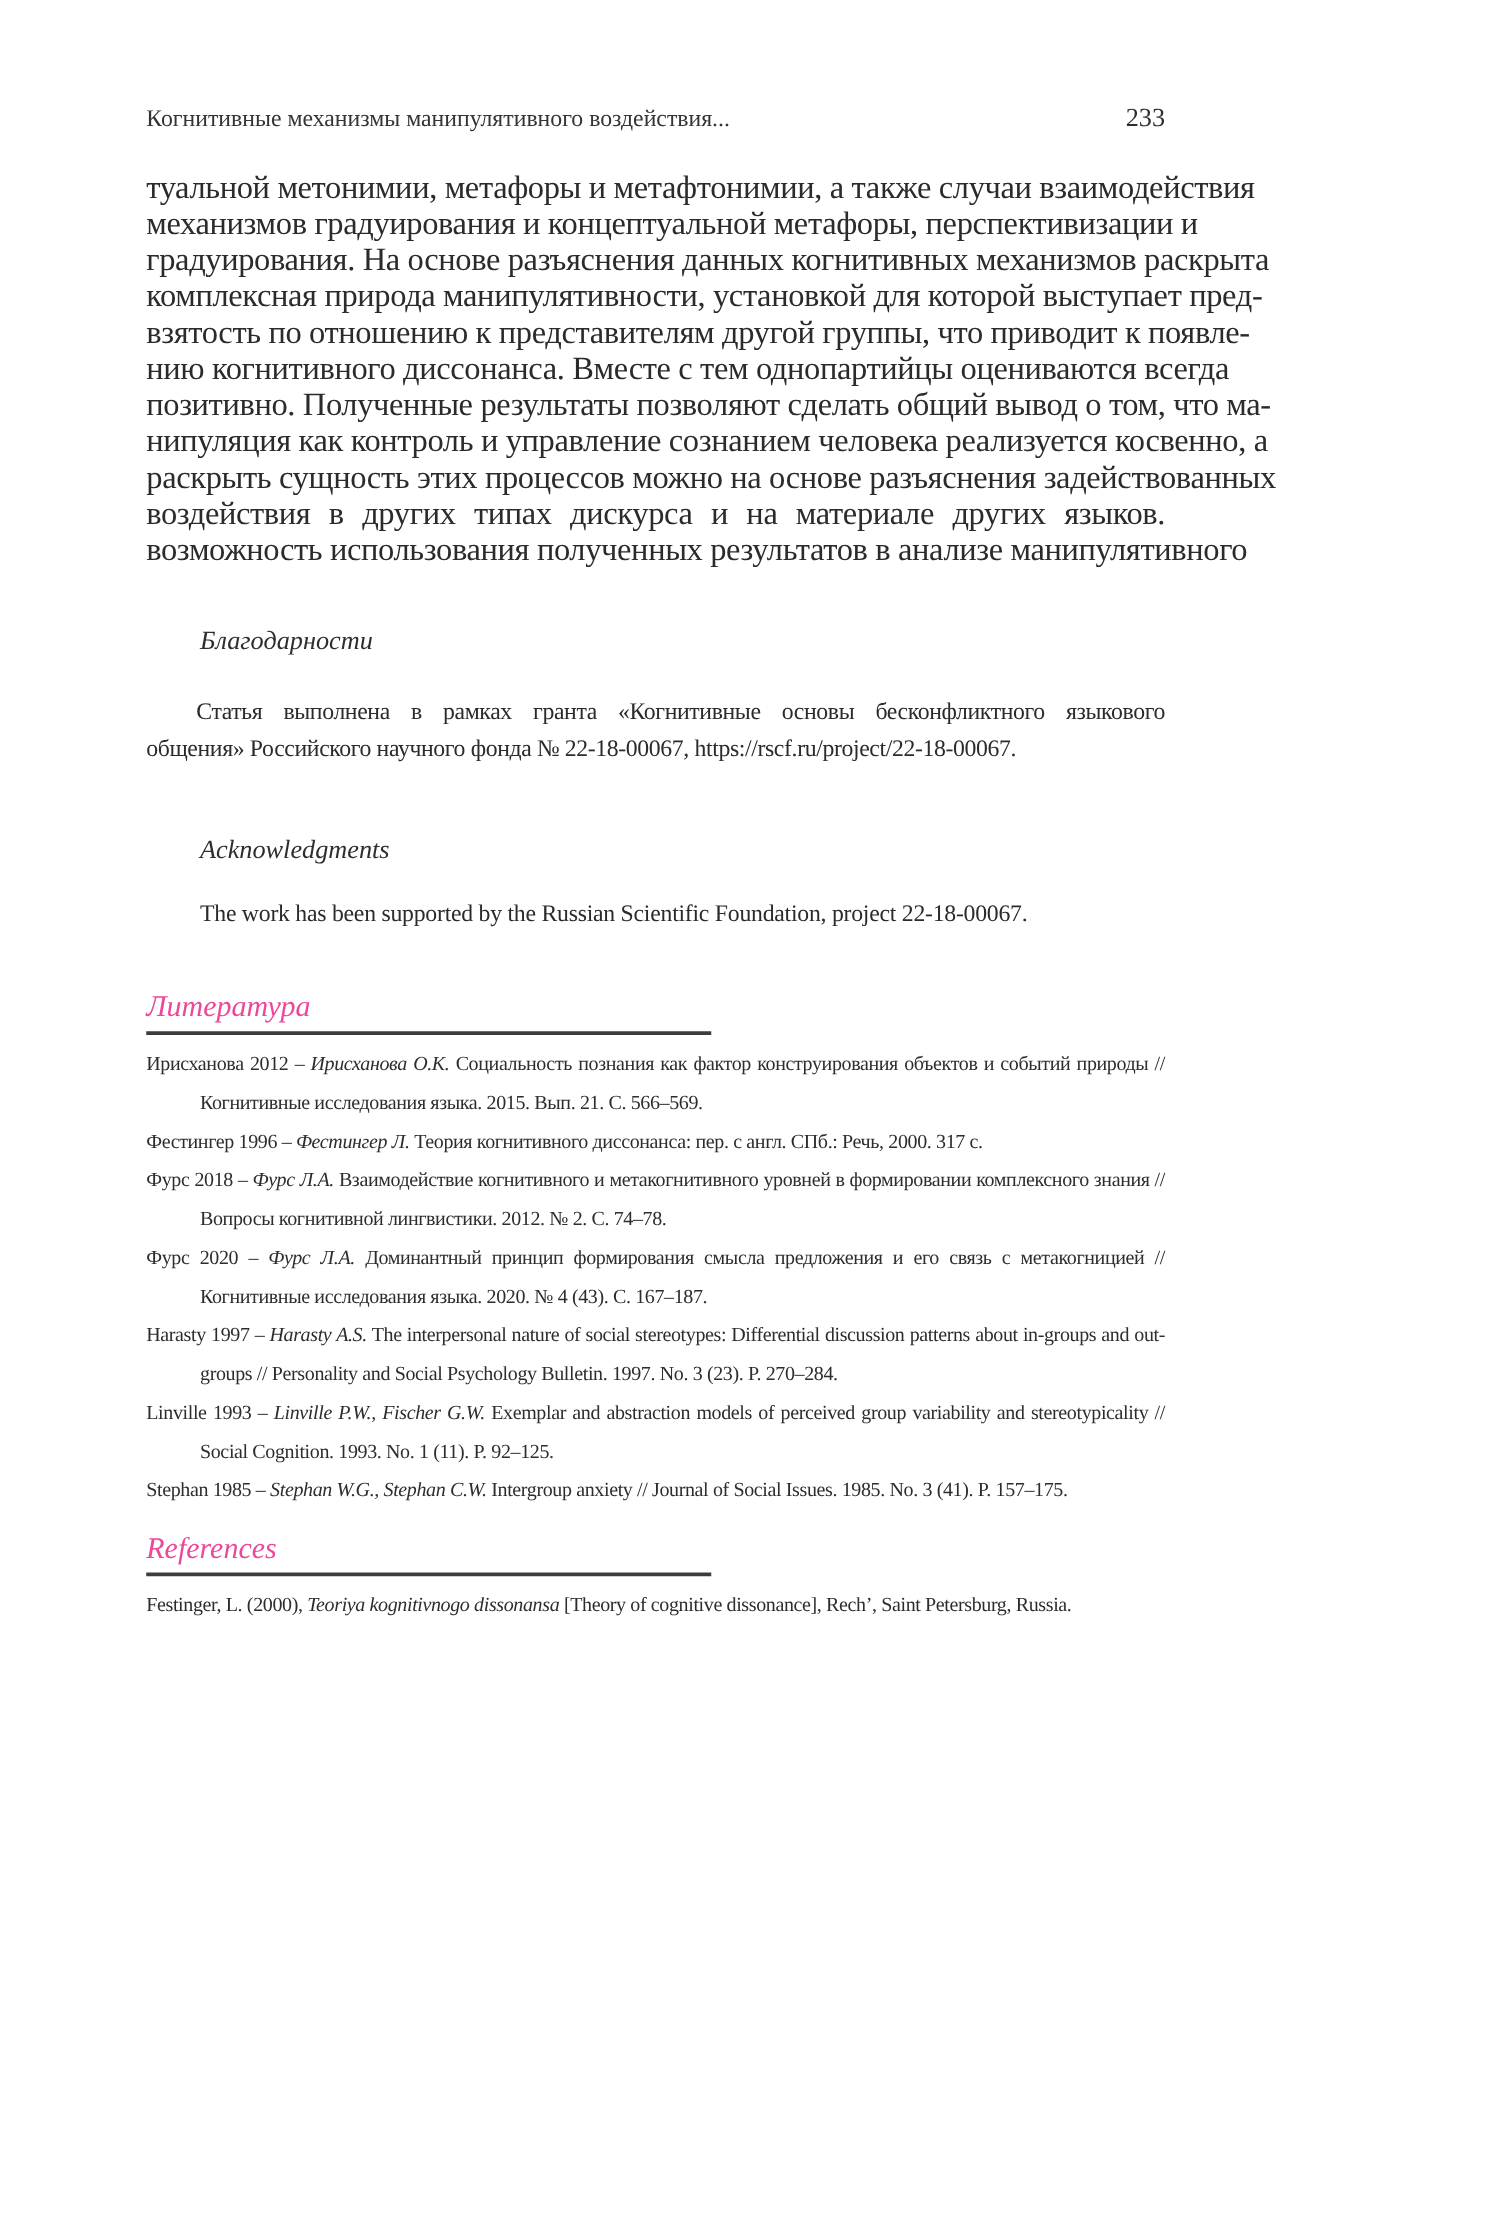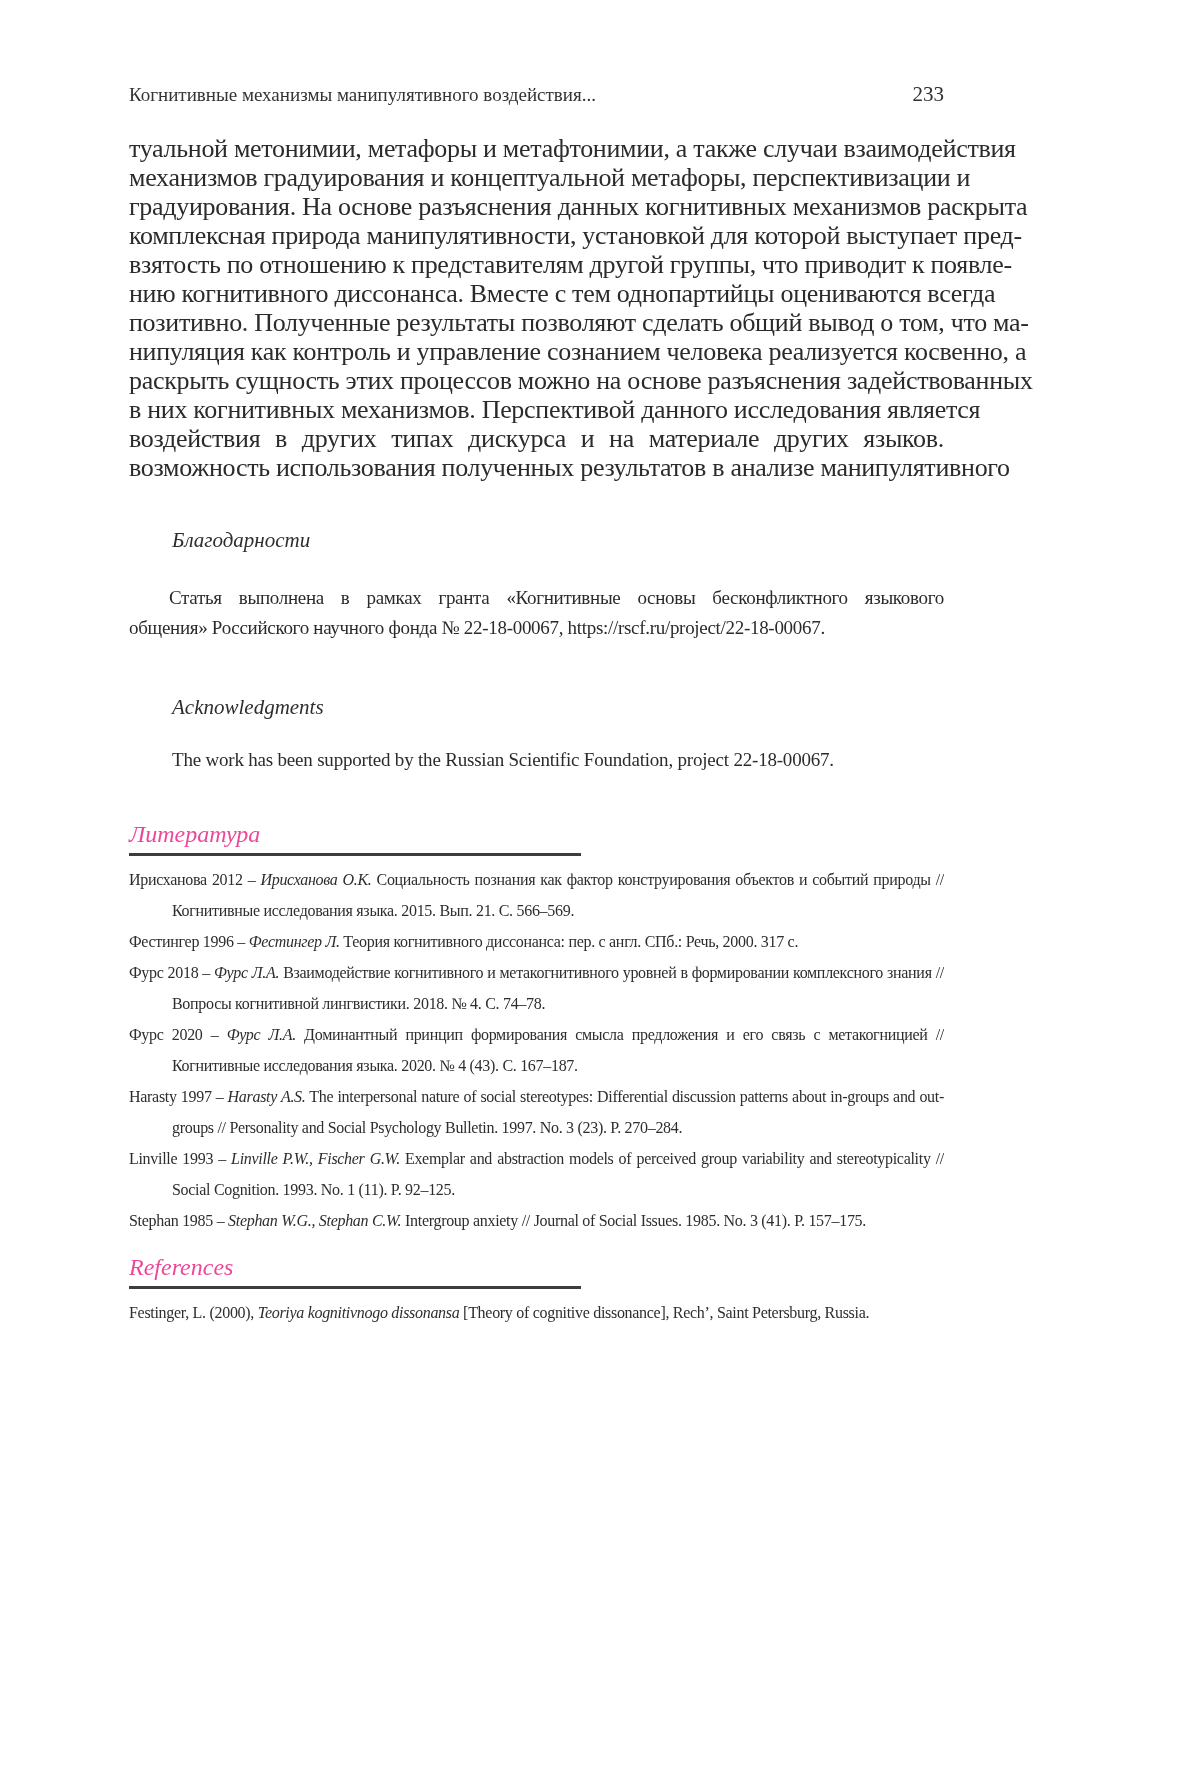--- a/index.html
+++ b/index.html
@@ -9,21 +9,21 @@
     color:#2b2b2b;
     -webkit-font-smoothing:antialiased;
   }
   .page {
     position:relative;
     width:1200px; height:1780px;
     background:#ffffff;
     overflow:hidden;
   }
   .content {
-    position:absolute; left:129px; top:0;
+    position:absolute; left:117px; top:0;
     width:815px;
   }
   
   .running-head {
     margin-top:82px;
     display:flex; justify-content:space-between; align-items:baseline;
     font-size:19px; line-height:24px; color:#343434;
   }
   .page-number { font-size:21px; color:#2f2f2f; }
   
@@ -81,21 +81,20 @@
     <div class="abstract">
         <div class="jline">туальной метонимии, метафоры и метафтонимии, а также случаи взаимодействия</div>
         <div class="jline">механизмов градуирования и концептуальной метафоры, перспективизации и</div>
         <div class="jline">градуирования. На основе разъяснения данных когнитивных механизмов раскрыта</div>
         <div class="jline">комплексная природа манипулятивности, установкой для которой выступает пред-</div>
         <div class="jline">взятость по отношению к представителям другой группы, что приводит к появле-</div>
         <div class="jline">нию когнитивного диссонанса. Вместе с тем однопартийцы оцениваются всегда</div>
         <div class="jline">позитивно. Полученные результаты позволяют сделать общий вывод о том, что ма-</div>
         <div class="jline">нипуляция как контроль и управление сознанием человека реализуется косвенно, а</div>
         <div class="jline">раскрыть сущность этих процессов можно на основе разъяснения задействованных</div>
-        <div class="jline">в них когнитивных механизмов. Перспективой данного исследования является</div>
         <div class="jline">воздействия в других типах дискурса и на материале других языков.</div>
         <div class="jline">возможность использования полученных результатов в анализе манипулятивного</div>
       </div>
 
     <div class="subheading ru">Благодарности</div>
 
     <div class="para-lines">
         <div class="jline">Статья выполнена в рамках гранта «Когнитивные основы бесконфликтного языкового</div>
         <div class="jline">общения» Российского научного фонда № 22-18-00067, https://rscf.ru/project/22-18-00067.</div>
       </div>
@@ -103,21 +102,21 @@
     <div class="subheading en">Acknowledgments</div>
 
     <div class="para-plain">The work has been supported by the Russian Scientific Foundation, project 22-18-00067.</div>
 
     <div class="section-head lit">Литература</div>
     <div class="rule"></div>
 
     <div class="entries">
       <div class="entry"><span>Ирисханова 2012 – </span><em>Ирисханова О.К.</em><span> Социальность познания как фактор конструирования объектов и событий природы // Когнитивные исследования языка. 2015. Вып. 21. С. 566–569.</span></div>
       <div class="entry"><span>Фестингер 1996 – </span><em>Фестингер Л.</em><span> Теория когнитивного диссонанса: пер. с англ. СПб.: Речь, 2000. 317 с.</span></div>
-      <div class="entry"><span>Фурс 2018 – </span><em>Фурс Л.А.</em><span> Взаимодействие когнитивного и метакогнитивного уровней в формировании комплексного знания // Вопросы когнитивной лингвистики. 2018. № 4. С. 74–78.</span></div>
+      <div class="entry"><span>Фурс 2018 – </span><em>Фурс Л.А.</em><span> Взаимодействие когнитивного и метакогнитивного уровней в формировании комплексного знания // Вопросы когнитивной лингвистики. 2012. № 2. С. 74–78.</span></div>
       <div class="entry"><span>Фурс 2020 – </span><em>Фурс Л.А.</em><span> Доминантный принцип формирования смысла предложения и его связь с метакогницией // Когнитивные исследования языка. 2020. № 4 (43). С. 167–187.</span></div>
       <div class="entry"><span>Harasty 1997 – </span><em>Harasty A.S.</em><span> The interpersonal nature of social stereotypes: Differential discussion patterns about in-groups and out-groups // Personality and Social Psychology Bulletin. 1997. No. 3 (23). P. 270–284.</span></div>
       <div class="entry"><span>Linville 1993 – </span><em>Linville P.W., Fischer G.W.</em><span> Exemplar and abstraction models of perceived group variability and stereotypicality // Social Cognition. 1993. No. 1 (11). P. 92–125.</span></div>
       <div class="entry"><span>Stephan 1985 – </span><em>Stephan W.G., Stephan C.W.</em><span> Intergroup anxiety // Journal of Social Issues. 1985. No. 3 (41). P. 157–175.</span></div>
     </div>
 
     <div class="section-head refs">References</div>
     <div class="rule"></div>
 
     <div class="entries">

